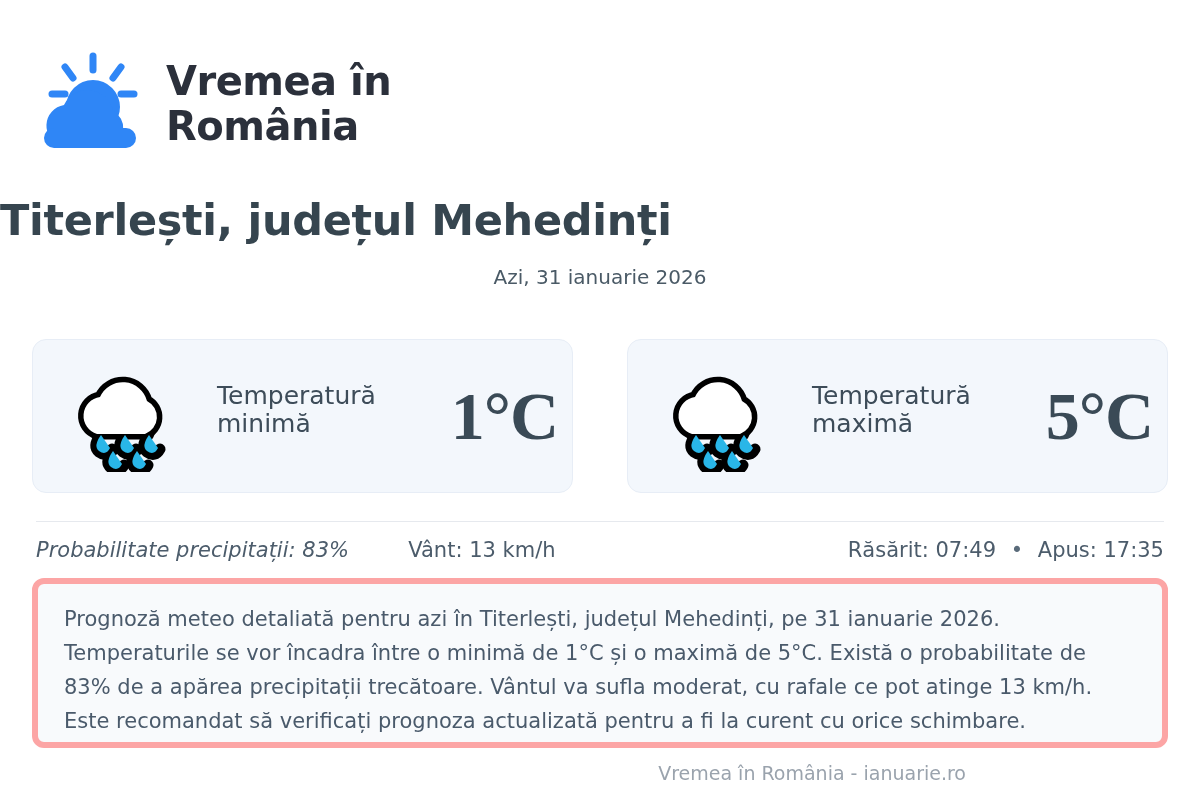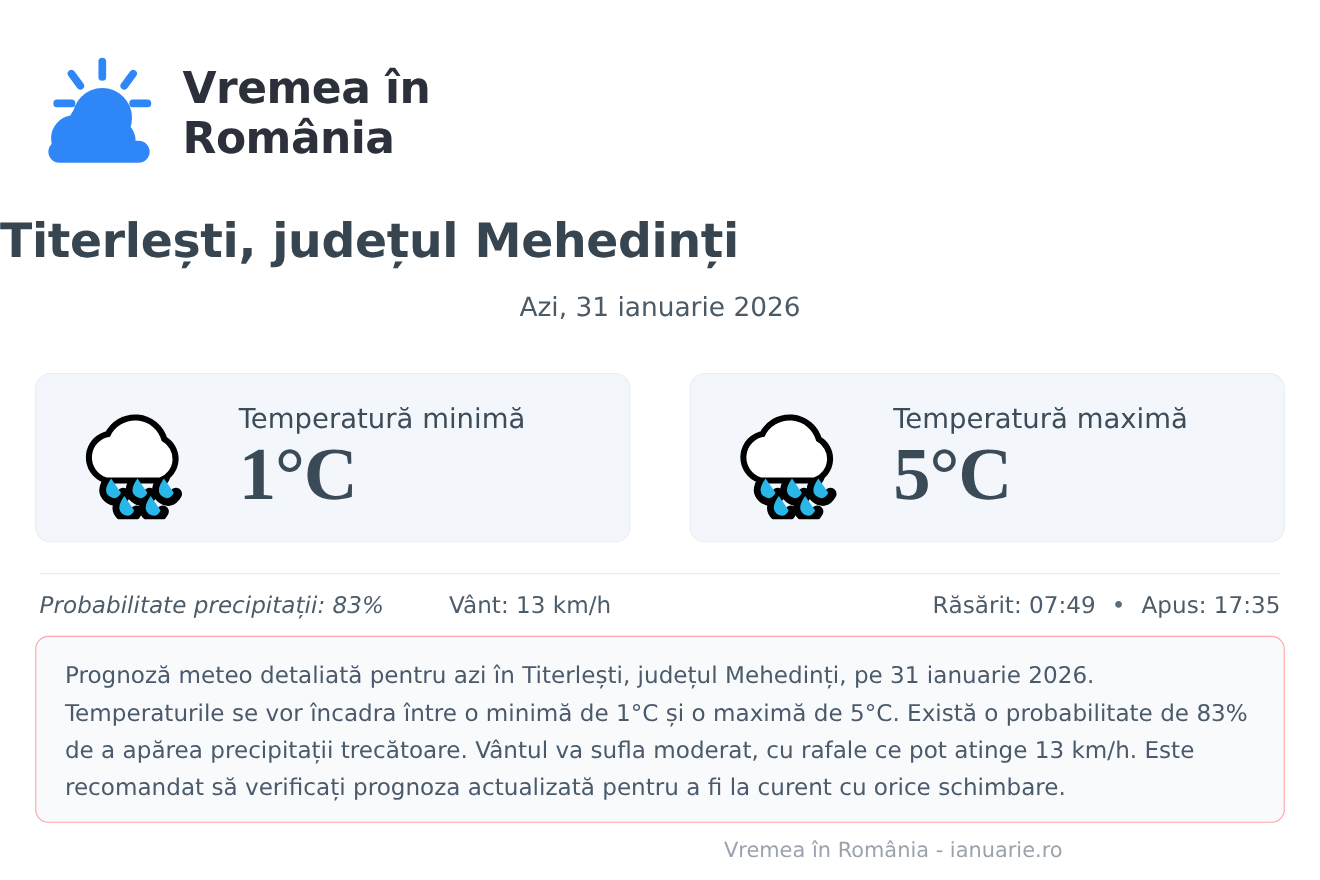--- a/index.html
+++ b/index.html
@@ -25,40 +25,40 @@
   }
 
   
   .place-title {
     position: absolute; left: 0; top: 195px; width: 1200px;
     text-align: left; font-size: 43px; font-weight: bold;
     color: #36454f; letter-spacing: -0.3px;
   }
   .date-line {
     position: absolute; left: 0; top: 265px; width: 1200px;
-    text-align: center; font-size: 24px; color: #4a5a66;
+    text-align: center; font-size: 20px; color: #4a5a66;
   }
 
   
   .cards {
     position: absolute; left: 32px; top: 339px;
     width: 1136px; height: 154px;
     display: flex; gap: 54px;
   }
   .card {
     flex: 1 1 0; height: 154px;
     background: #f3f7fc;
     border: 1px solid #e7edf6;
     border-radius: 14px;
     display: flex; align-items: center;
     padding: 0 14px 0 34px;
     gap: 26px;
   }
   .card-icon { width: 124px; height: 112px; flex: none; }
-  .card-body { display: flex; flex-direction: column; justify-content: center; }
+  .card-body { display: flex; flex-direction: row; justify-content: center; }
   .card-label {
     font-size: 25px; color: #3d4c59; line-height: 1.1;
     margin-bottom: 2px;
   }
   .card-value {
     font-size: 68px; font-weight: bold; color: #3a4a56;
     line-height: 1.0; letter-spacing: -1px; font-family: Liberation Serif, serif;
   }
 
   
@@ -76,21 +76,21 @@
   .stat-left  { flex: 0 0 33%; text-align: left; font-style: italic; }
   .stat-mid   { flex: 0 0 34%; text-align: left; }
   .stat-right { flex: 0 0 33%; text-align: right; }
   .stat-dot { padding: 0 8px; color: #5a6b7a; }
 
   
   .description {
     position: absolute; left: 32px; top: 578px;
     width: 1136px; height: 170px;
     background: #f8fafc;
-    border: 1px solid #fca5a5;
+    border: 6px solid #fca5a5;
     border-radius: 12px;
     padding: 18px 26px;
     font-size: 21px; line-height: 1.62; color: #4a5a6b;
   }
 
   
   .footer {
     position: absolute; right: 34px; top: 762px;
     font-size: 19px; color: #9aa3ad;
   }

